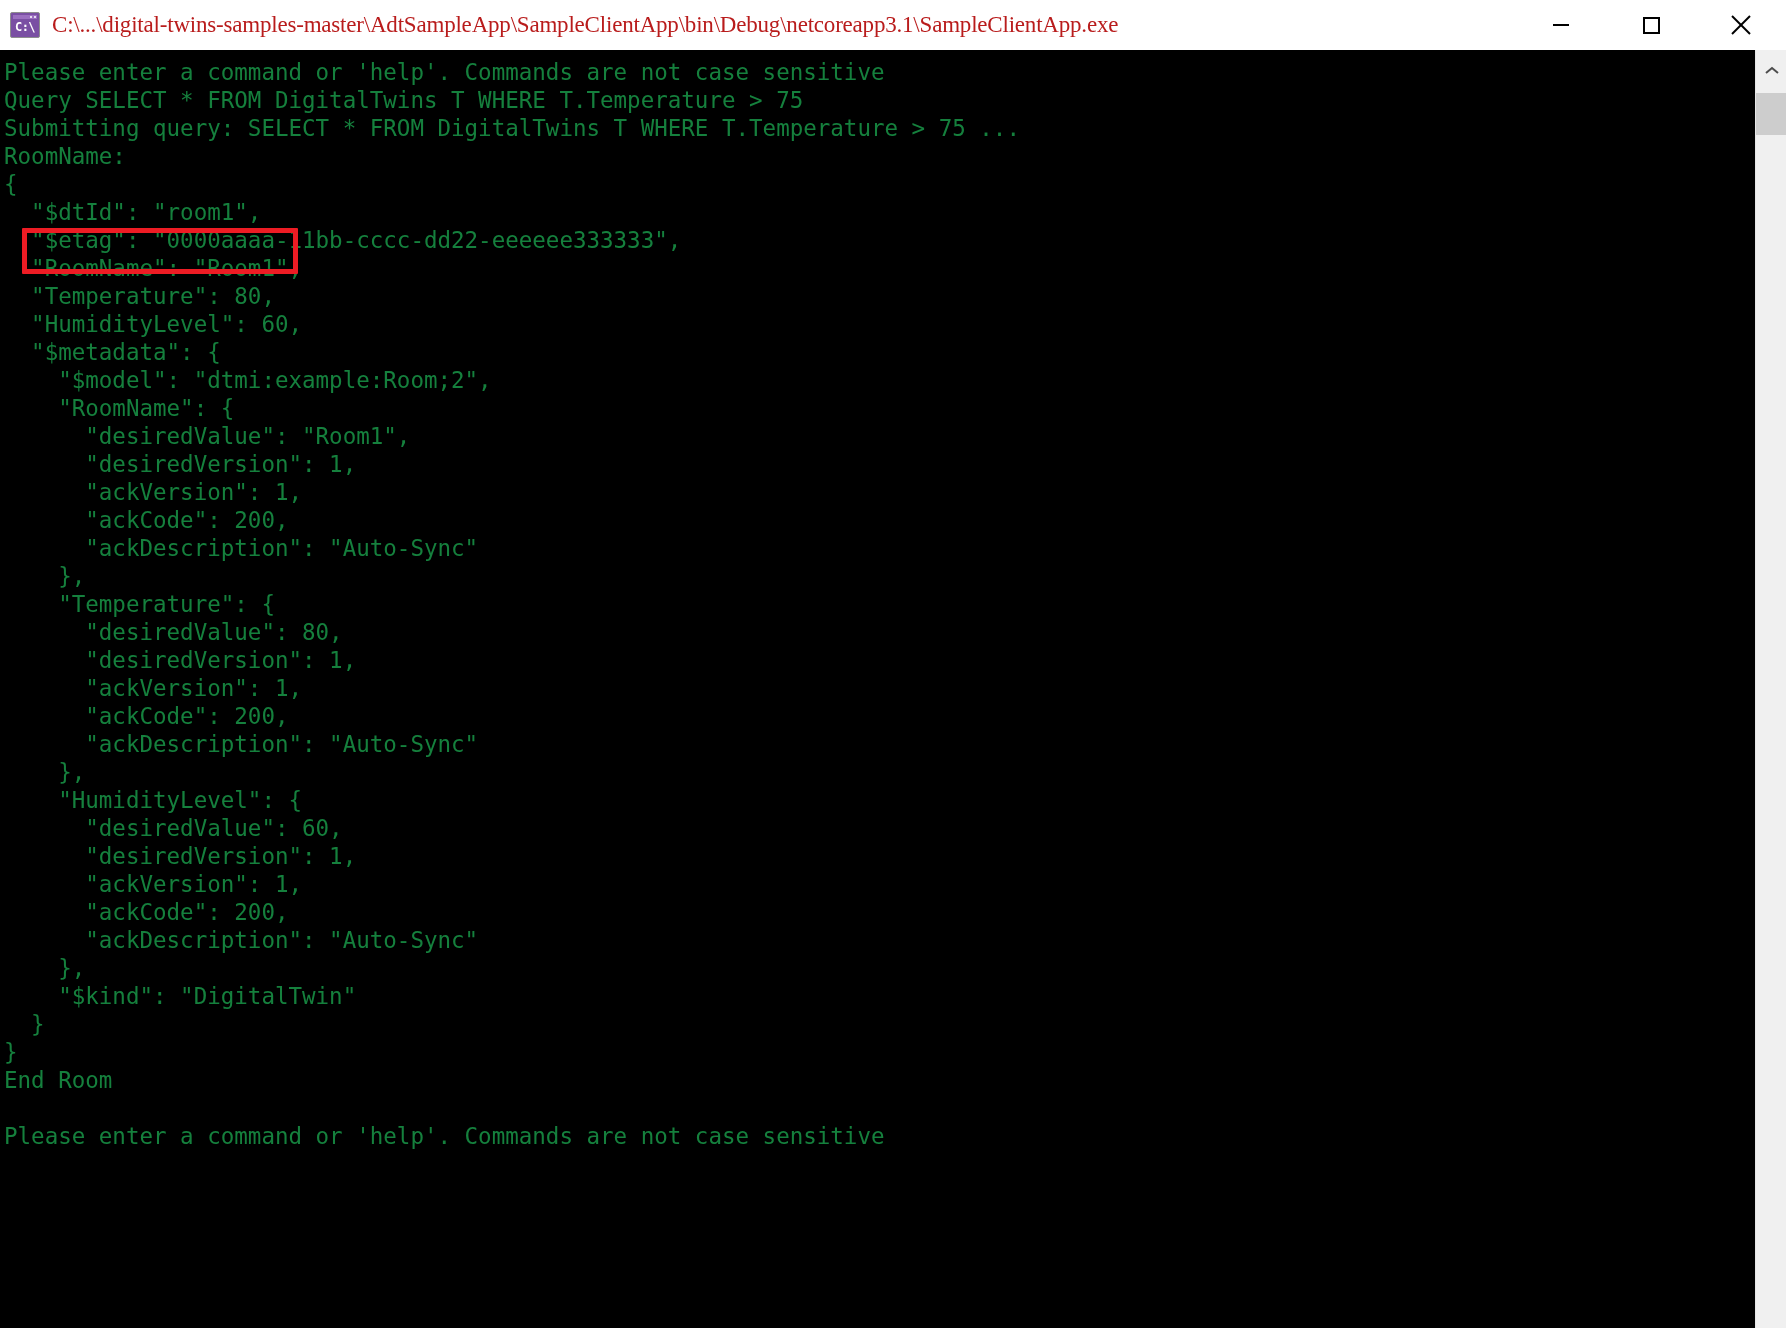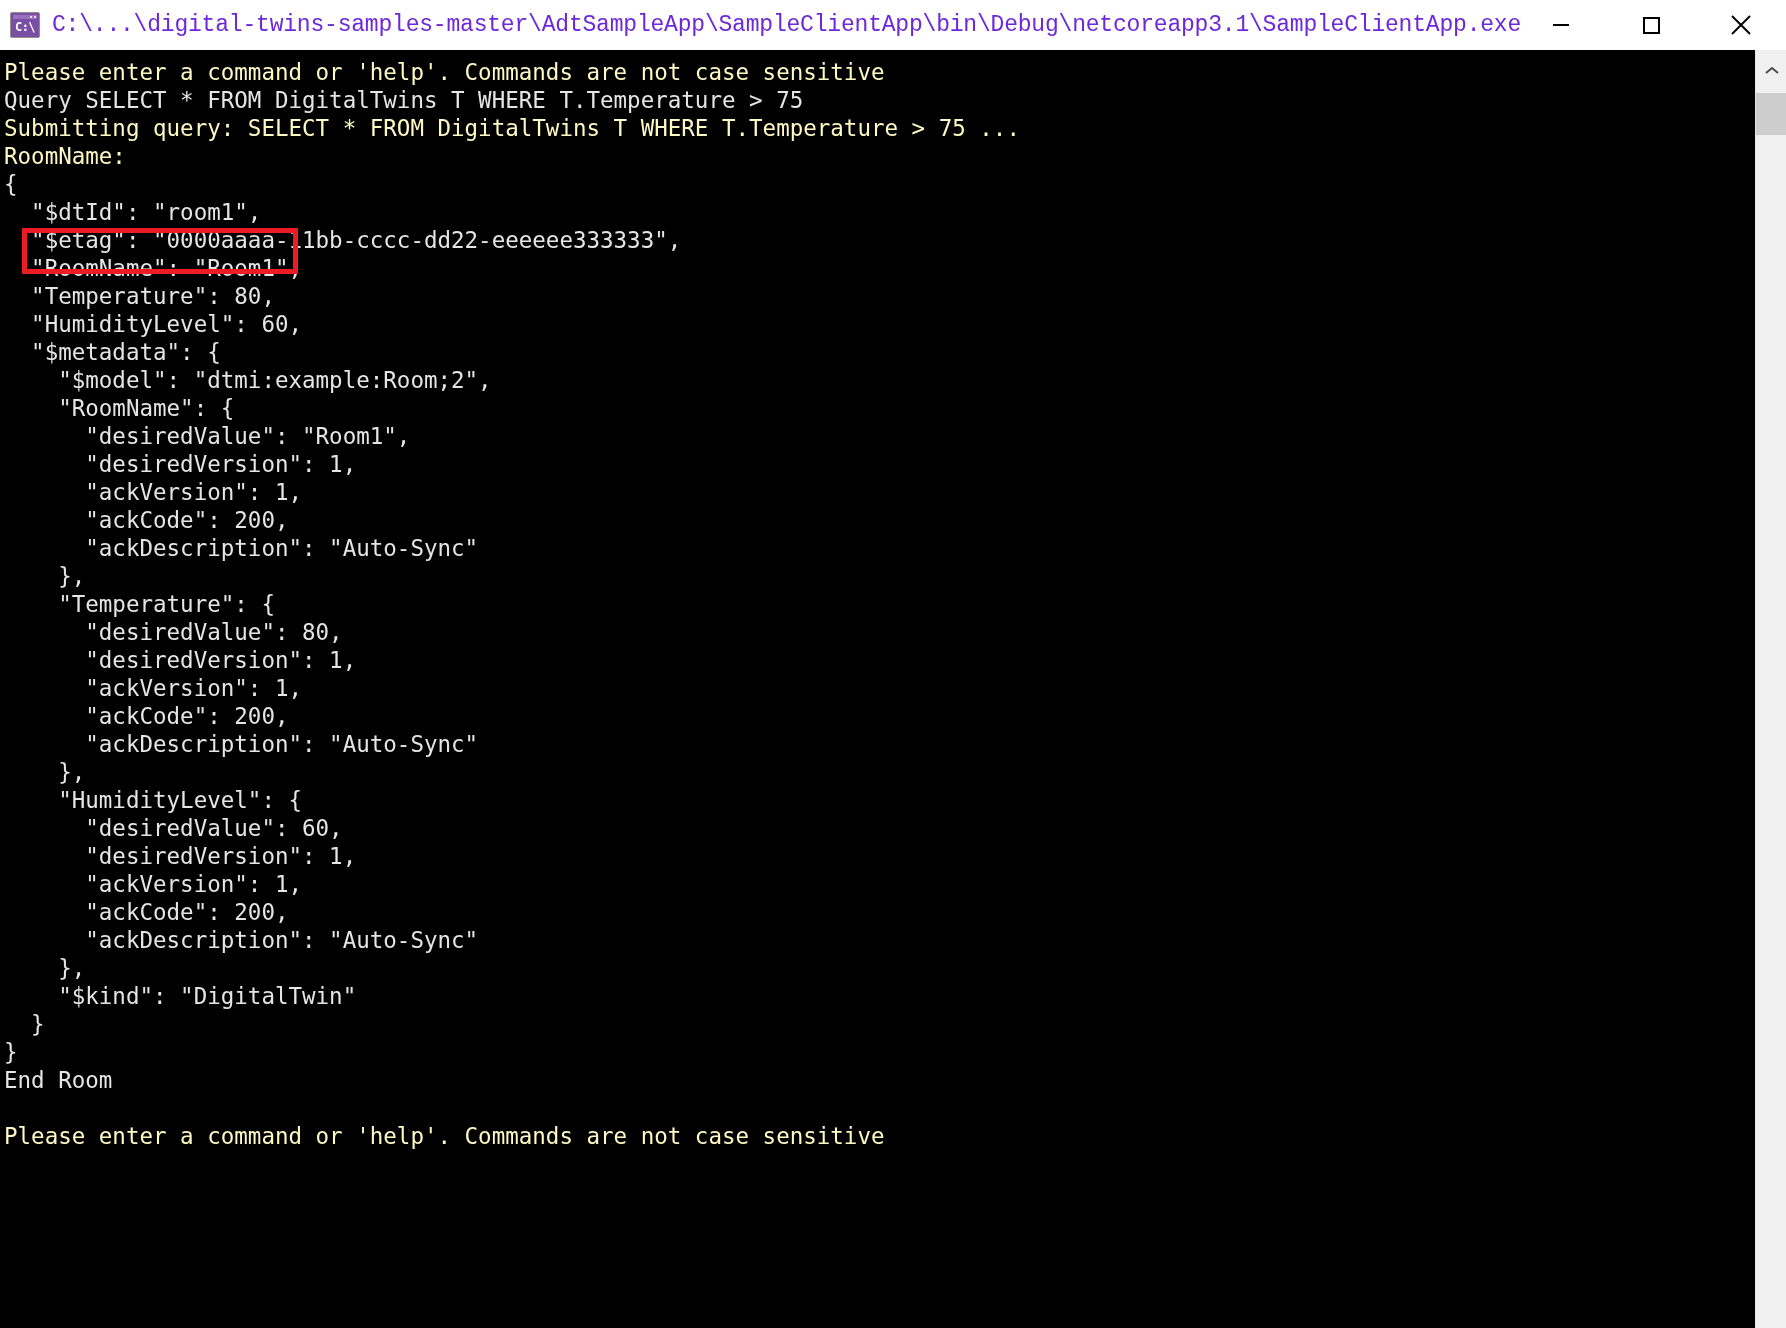--- a/index.html
+++ b/index.html
@@ -59,23 +59,23 @@
     text-align: center;
     color: #ffffff;
     font-family: "DejaVu Sans Mono", monospace;
     font-size: 12px;
     font-weight: bold;
     line-height: 16px;
     letter-spacing: -0.5px;
   }
 
   #title-text {
-    font-family: Liberation Mono, monospace;
+    font-family: Liberation Serif, serif;
     font-size: 23px;
-    color: #6d28d9;
+    color: #b91c1c;
     white-space: nowrap;
     letter-spacing: -0.2px;
     flex: none;
   }
 
   #window-controls {
     position: absolute;
     right: 0; top: 0;
     height: 50px;
     display: flex;
@@ -120,22 +120,22 @@
 
   #console pre {
     margin: 0;
     font-family: "DejaVu Sans Mono", monospace;
     font-size: 22.5px;
     line-height: 28px;
     white-space: pre;
     letter-spacing: 0px;
   }
 
-  .c-prompt  { color: #fef9c3; }
-  .c-white   { color: #e5e5e5; }
+  .c-prompt  { color: #15803d; }
+  .c-white   { color: #15803d; }
 
   
   #highlight-box {
     position: absolute;
     left: 22px;
     top: 178px;         
     width: 276px;
     height: 46px;
     border: 5px solid #ed1c24;
     border-radius: 1px;

